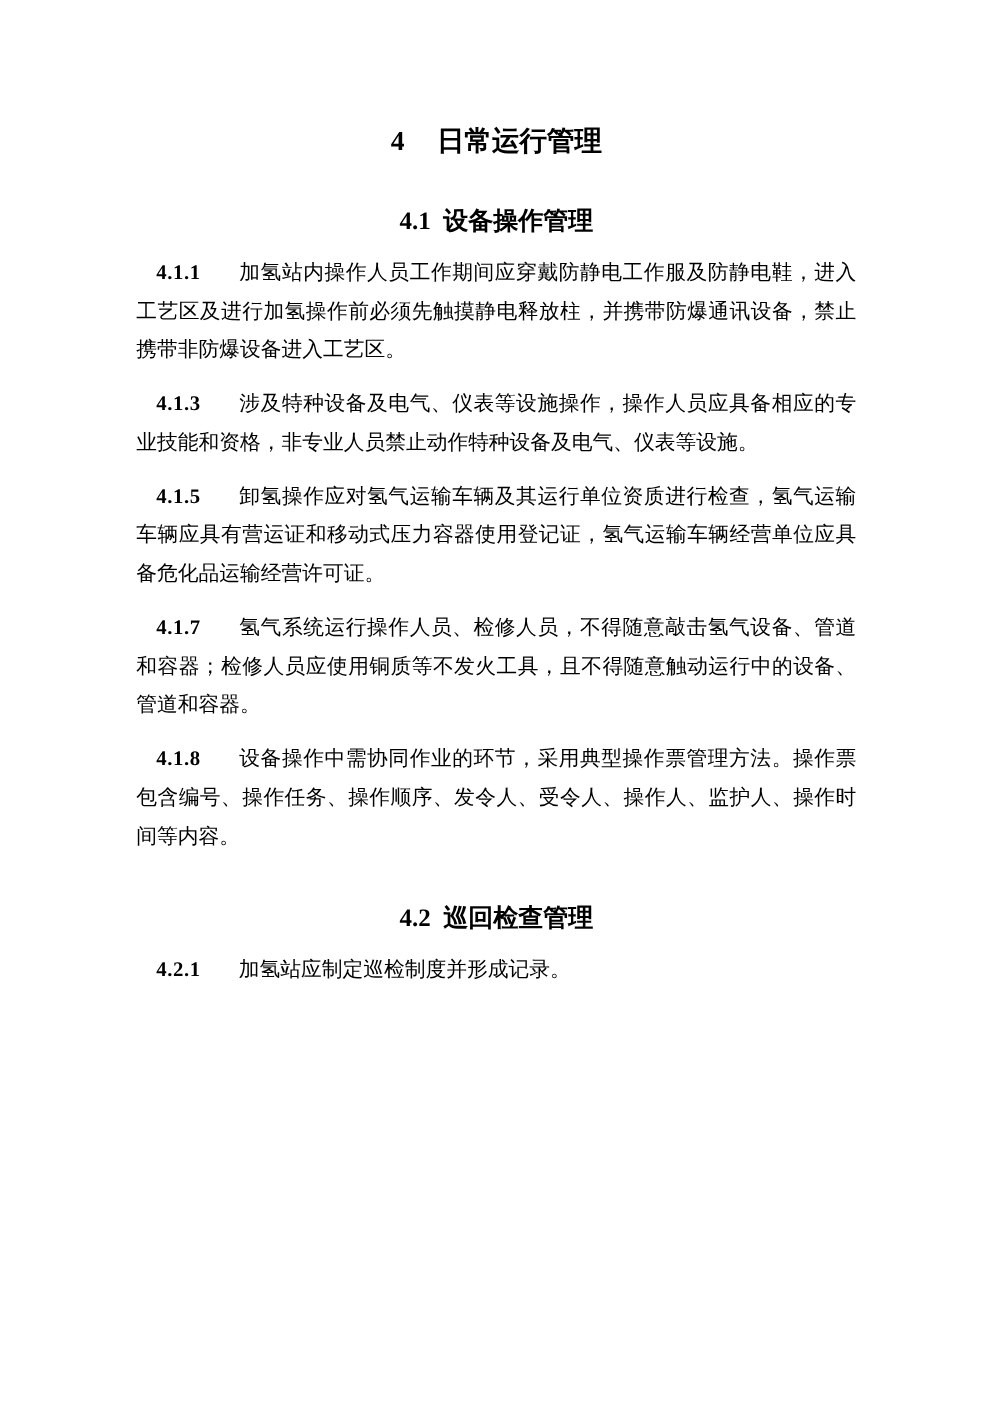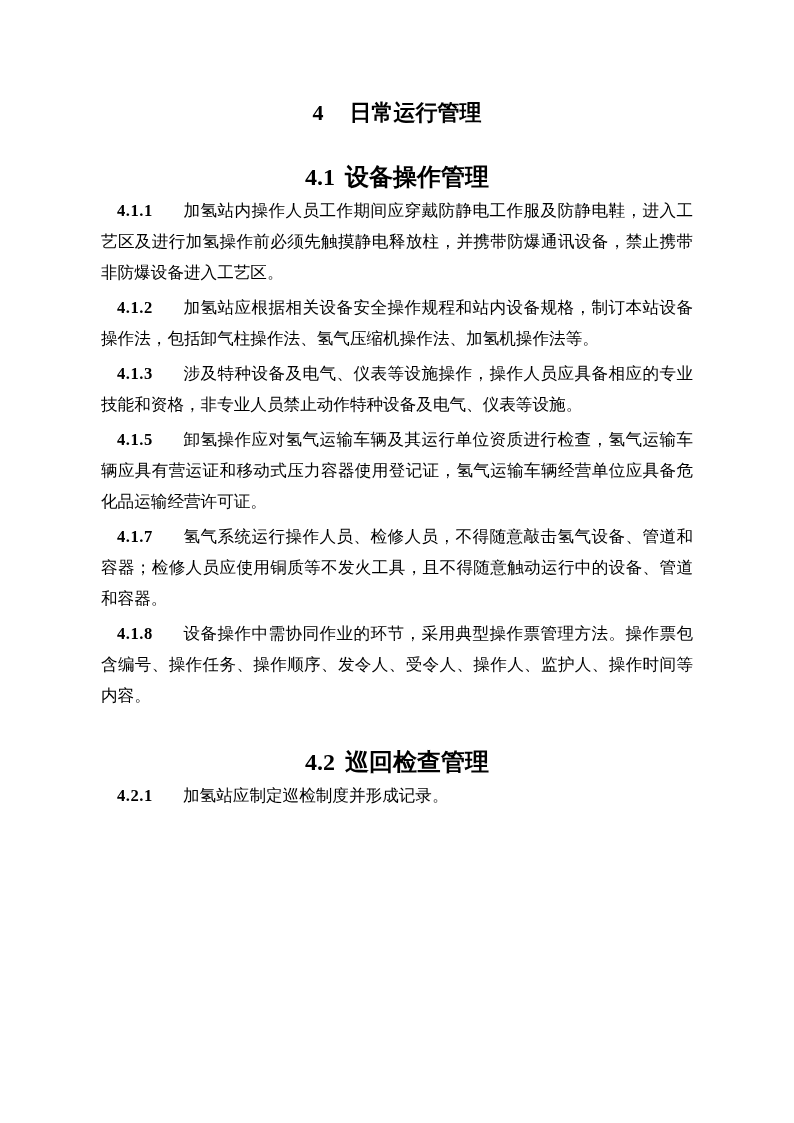--- a/index.html
+++ b/index.html
@@ -27,29 +27,29 @@
     font-size: 22px;
     line-height: 26px;
     font-weight: bold;
   }
   .doc-title .chapter-num {
     margin-right: 26px;
   }
   .section-heading {
     margin: 38px 0 5px 0;
     text-align: center;
-    font-size: 24px;
+    font-size: 20px;
     line-height: 26px;
     font-weight: bold;
   }
   .section-heading .section-num {
     margin-right: 10px;
   }
   .clause {
-    margin: 4px;
+    margin: 12px;
     font-size: 16.6px;
     line-height: 31px;
     text-align: justify;
     text-justify: inter-ideograph;
     word-break: break-all;
   }
   .clause-num {
     display: inline-block;
     width: 66px;
     margin-left: 16px;
@@ -75,21 +75,20 @@
     <h1 class="doc-title">
       <span class="chapter-num">4</span><span>日常运行管理</span>
     </h1>
 
     <h2 class="section-heading">
       <span class="section-num">4.1</span><span>设备操作管理</span>
     </h2>
 
     <p class="clause"><span class="clause-num">4.1.1</span><span class="clause-text">加氢站内操作人员工作期间应穿戴防静电工作服及防静电鞋，进入工艺区及进行加氢操作前必须先触摸静电释放柱，并携带防爆通讯设备，禁止携带非防爆设备进入工艺区。</span></p>
 
-    <p class="clause"><span class="clause-num">4.1.2</span><span class="clause-text">加氢站应根据相关设备安全操作规程和站内设备规格，制订本站设备操作法，包括卸气柱操作法、氢气压缩机操作法、加氢机操作法等。</span></p>
 
     <p class="clause"><span class="clause-num">4.1.3</span><span class="clause-text">涉及特种设备及电气、仪表等设施操作，操作人员应具备相应的专业技能和资格，非专业人员禁止动作特种设备及电气、仪表等设施。</span></p>
 
 
     <p class="clause"><span class="clause-num">4.1.5</span><span class="clause-text">卸氢操作应对氢气运输车辆及其运行单位资质进行检查，氢气运输车辆应具有营运证和移动式压力容器使用登记证，氢气运输车辆经营单位应具备危化品运输经营许可证。</span></p>
 
 
     <p class="clause"><span class="clause-num">4.1.7</span><span class="clause-text">氢气系统运行操作人员、检修人员，不得随意敲击氢气设备、管道和容器；检修人员应使用铜质等不发火工具，且不得随意触动运行中的设备、管道和容器。</span></p>
 
     <p class="clause"><span class="clause-num">4.1.8</span><span class="clause-text">设备操作中需协同作业的环节，采用典型操作票管理方法。操作票包含编号、操作任务、操作顺序、发令人、受令人、操作人、监护人、操作时间等内容。</span></p>

